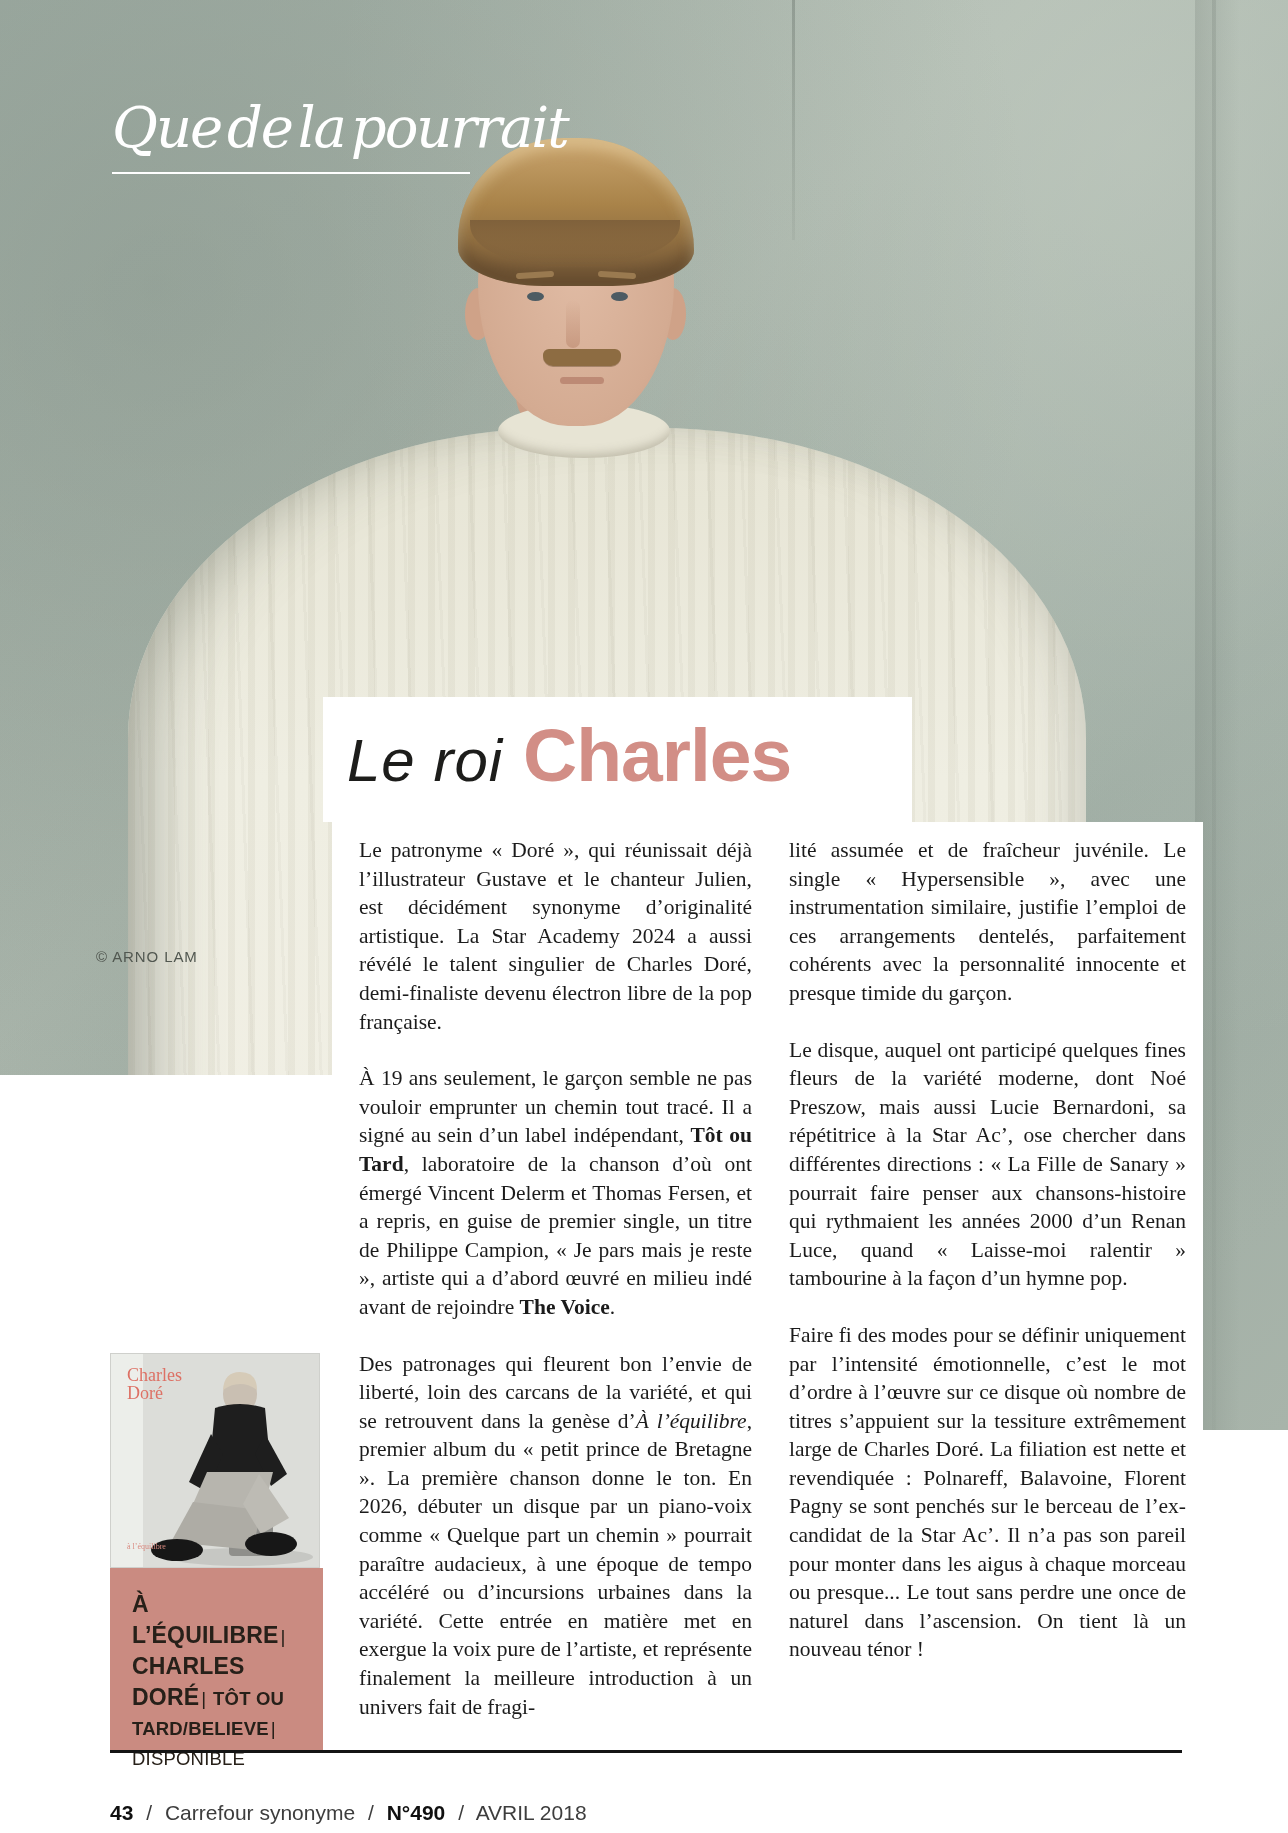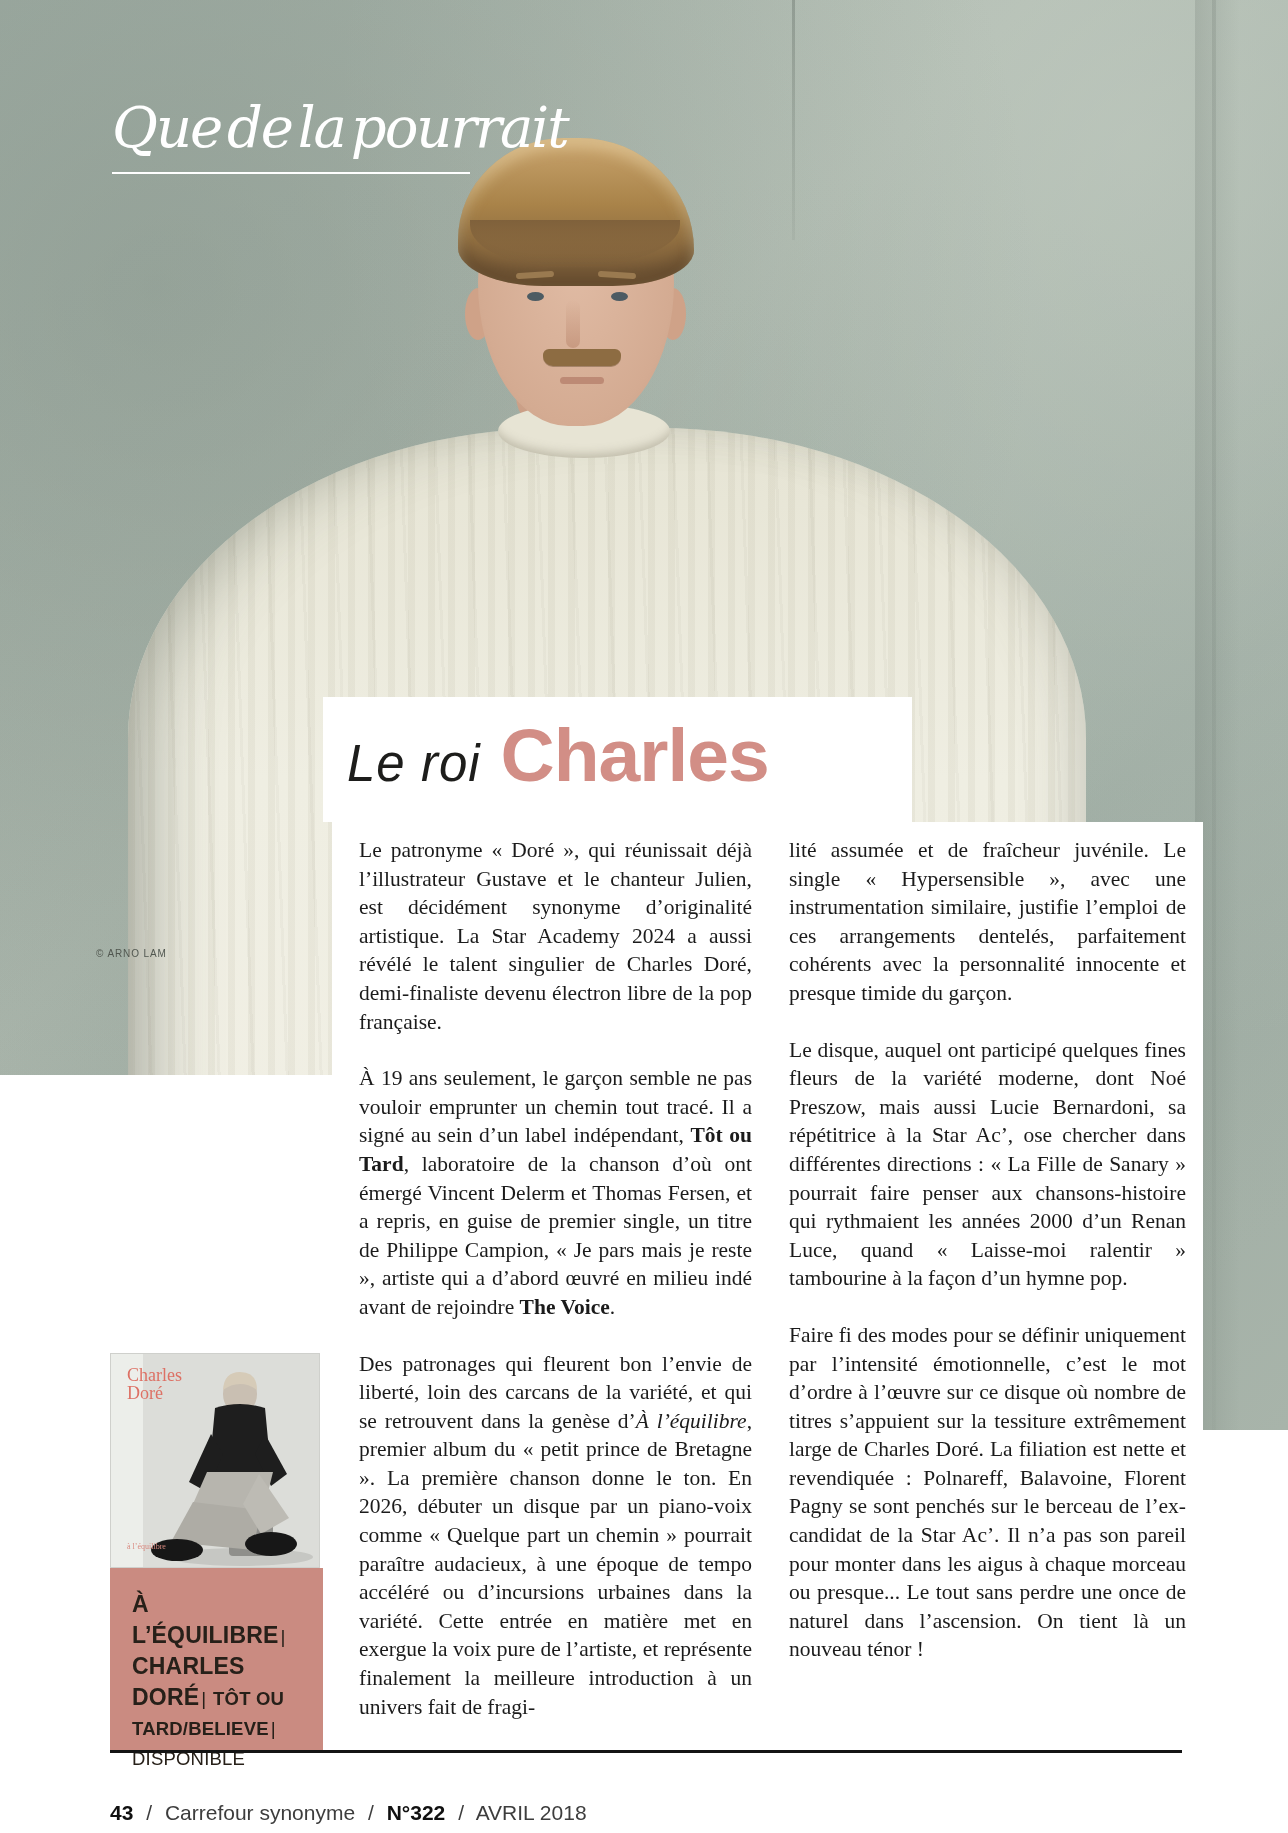--- a/index.html
+++ b/index.html
@@ -61,25 +61,25 @@
   .ov-left{left:0;top:1075px;width:332px;height:355px;}
 
   
   .section-title{position:absolute;left:112px;top:100px;color:#ffffff;
       font-family:"DejaVu Serif","Liberation Serif",serif;font-style:italic;
       font-size:56px;font-weight:400;letter-spacing:-2px;word-spacing:-10px;line-height:1;}
   .section-underline{position:absolute;left:112px;top:172px;width:358px;height:2px;background:#ffffff;}
 
   
   .title-wrap{position:absolute;left:347px;top:712px;width:560px;height:100px;display:flex;align-items:baseline;gap:20px;}
-  .title-light{font-size:51px;font-style:italic;font-weight:300;color:#1d1d1b;letter-spacing:1px;}
+  .title-light{font-size:60px;font-style:italic;font-weight:300;color:#1d1d1b;letter-spacing:1px;}
   .title-bold{font-size:75px;font-weight:800;color:#d28e86;letter-spacing:-1px;}
 
   
-  .credit{position:absolute;left:96px;top:948px;font-size:10px;color:#515750;letter-spacing:.9px;}
+  .credit{position:absolute;left:96px;top:948px;font-size:15px;color:#515750;letter-spacing:.9px;}
 
   
   .col{position:absolute;top:836px;text-align:justify;color:#1b1b1b;
       font-family:"Liberation Serif","DejaVu Serif",serif;font-size:21.5px;line-height:28.6px;hyphens:auto;}
   .col.c1{left:350px;width:402px;}
   .col.c2{left:780px;width:406px;}
   .col p{margin:0 0 28px 9px;}
   .col .b{font-weight:bold;} .col .i{font-style:italic;}
 
   
@@ -187,18 +187,18 @@
     <span class="mid">TÔT OU TARD/BELIEVE</span><span class="sep">|</span>
     <span class="small">DISPONIBLE</span>
   </div>
 
   <div class="footer-rule"></div>
   <div class="footer">
     <span class="num">43</span>
     <span class="sep">/</span>
     <span>Carrefour synonyme</span>
     <span class="sep">/</span>
-    <span class="iss">N°322</span>
+    <span class="iss">N°490</span>
     <span class="sep">/</span>
     <span>AVRIL 2018</span>
   </div>
 
 </div>
 
 </body></html>

